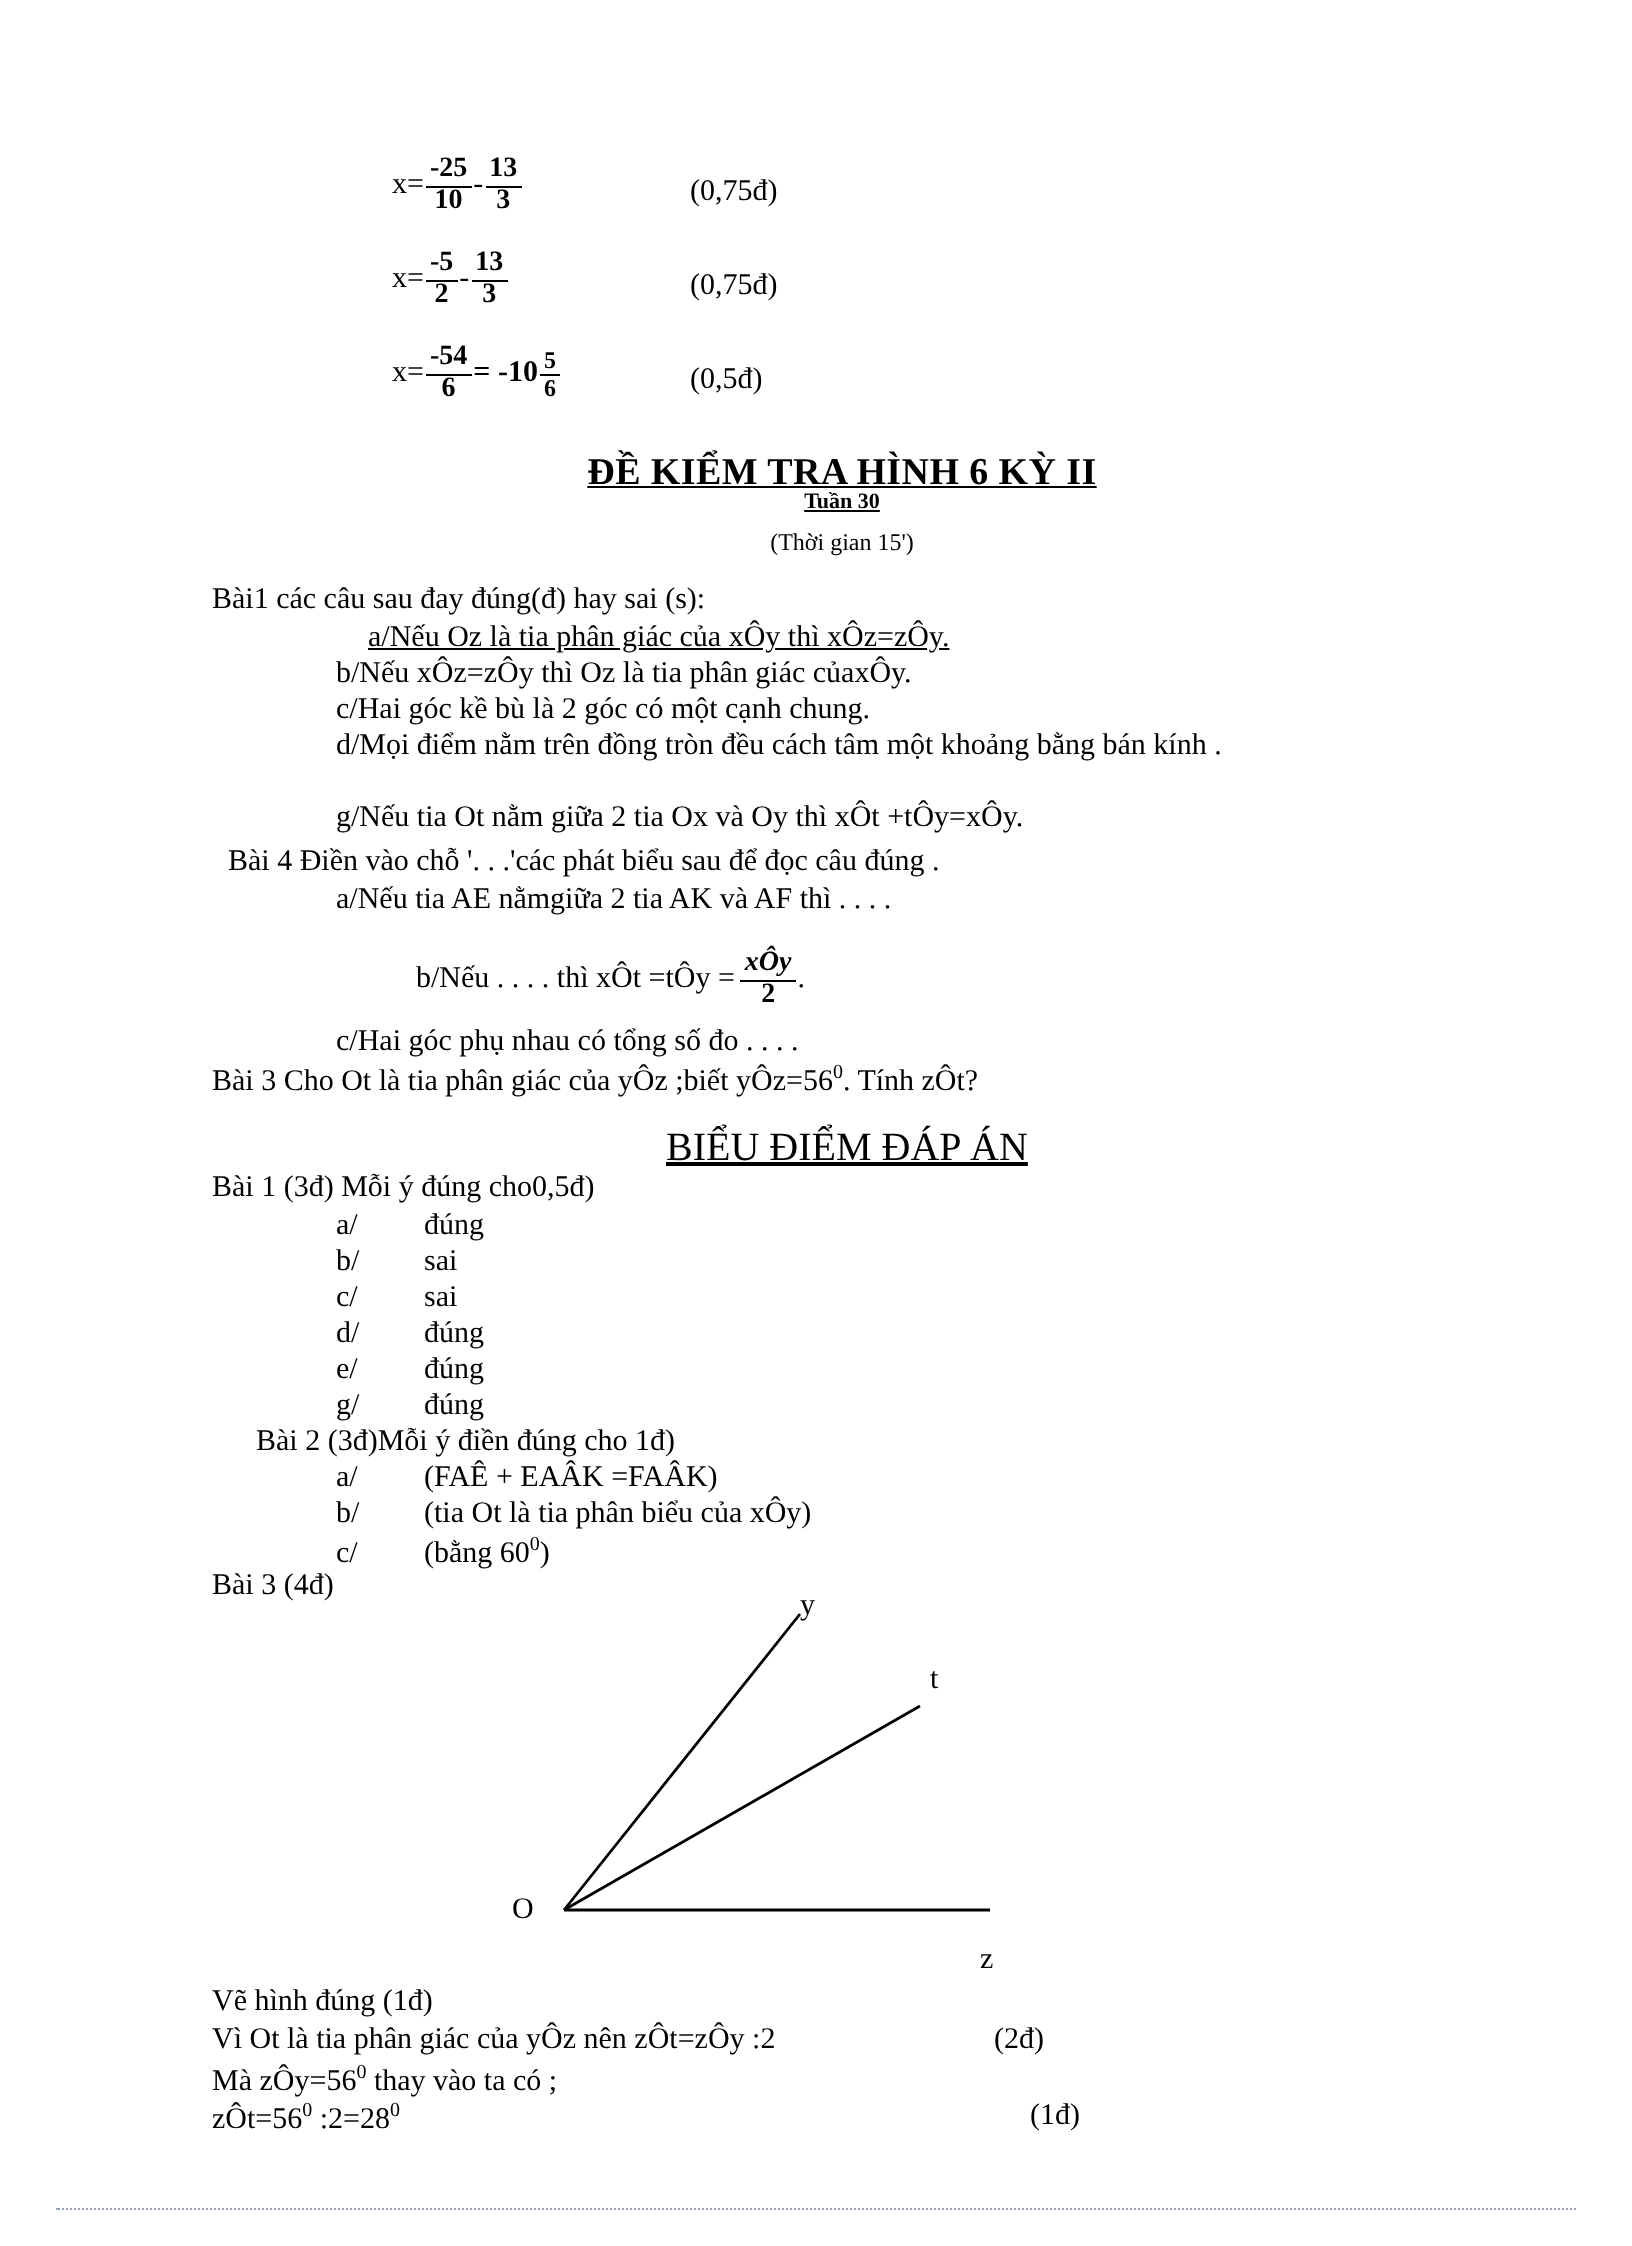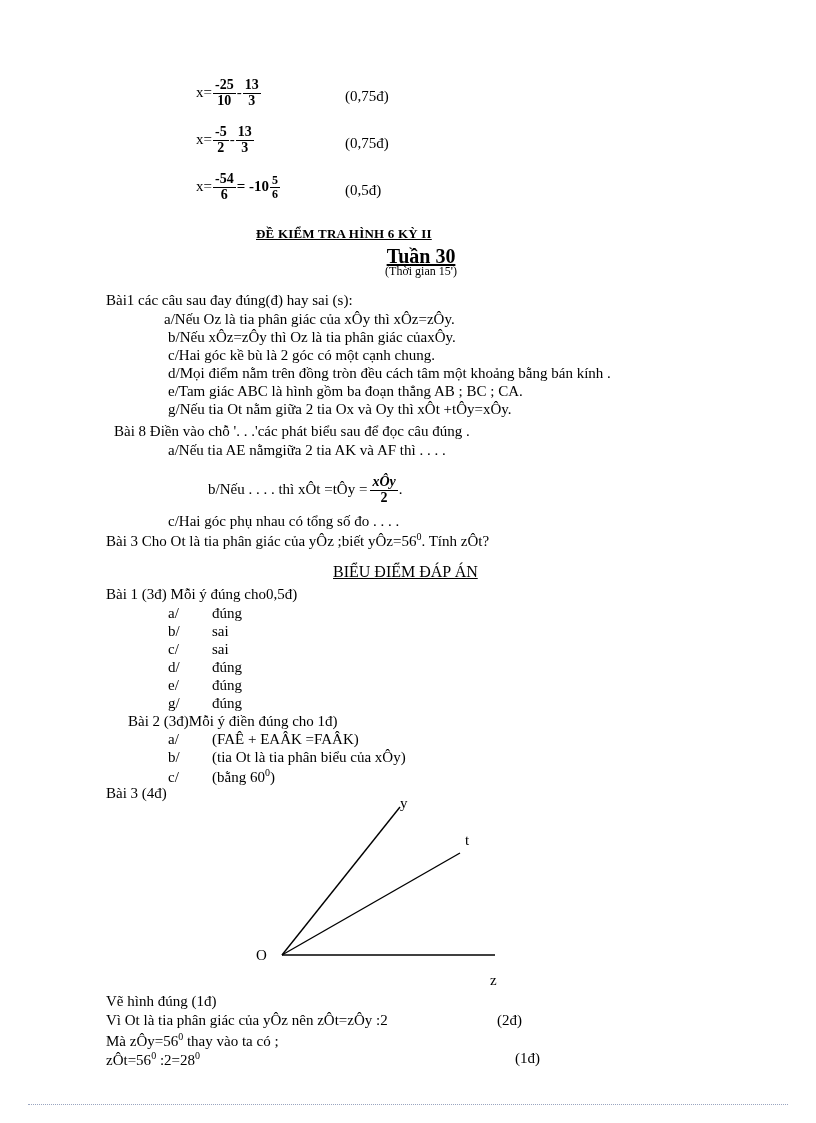--- a/index.html
+++ b/index.html
@@ -49,51 +49,52 @@
     font-size: 15px;
     white-space: nowrap;
   }
   .paren {
     position: absolute;
     font-size: 15px;
   }
 
   .hdr-title {
     position: absolute;
+    text-align: center;
     font-weight: bold;
-    font-size: 13px;
+    font-size: 19px;
     text-decoration: underline;
     letter-spacing: 0.2px;
   }
   .hdr-sub {
     position: absolute;
     text-align: center;
     font-weight: bold;
-    font-size: 20px;
+    font-size: 11px;
     text-decoration: underline;
   }
   .hdr-time {
     position: absolute;
     text-align: center;
     font-size: 12px;
   }
 
   .line {
     position: absolute;
     font-size: 15px;
     white-space: nowrap;
   }
   .sup {
     font-size: 10px;
     vertical-align: super;
   }
 
   .section-title {
     position: absolute;
-    font-size: 16px;
+    font-size: 20px;
     font-weight: normal;
     text-decoration: underline;
     white-space: nowrap;
   }
 
   
   .ans-row {
     position: absolute;
     font-size: 15px;
     white-space: nowrap;
@@ -135,28 +136,27 @@
   <div class="eqline" style="left:196px; top:172px;">
     <span>x=</span><span class="frac"><span class="num">-54</span><span class="den">6</span></span><span style="font-weight:bold;">= -</span><span style="font-weight:bold;">10</span><span class="frac small"><span class="num">5</span><span class="den">6</span></span>
   </div>
   <div class="paren" style="left:345px; top:182px;">(0,5đ)</div>
 
   <div class="hdr-title" style="left:256px; top:226px; width:330px;">ĐỀ KIỂM TRA HÌNH 6 KỲ II</div>
   <div class="hdr-sub" style="left:336px; top:245px; width:170px;">Tuần 30</div>
   <div class="hdr-time" style="left:316px; top:264px; width:210px;">(Thời gian 15')</div>
 
   <div class="line" style="left:106px; top:292px;">Bài1 các câu sau đay đúng(đ) hay sai (s):</div>
-  <div class="line" style="left:164px; top:311px;">a/Nếu Oz là tia phân giác của xÔy thì xÔz=zÔy.</div>
+  <div class="line" style="left:184px; top:311px;text-decoration:underline;">a/Nếu Oz là tia phân giác của xÔy thì xÔz=zÔy.</div>
   <div class="line" style="left:168px; top:329px;">b/Nếu xÔz=zÔy thì Oz là tia phân giác củaxÔy.</div>
   <div class="line" style="left:168px; top:347px;">c/Hai góc kề bù là 2 góc có một cạnh chung.</div>
   <div class="line" style="left:168px; top:365px;">d/Mọi điểm nằm trên đồng   tròn đều cách tâm một khoảng bằng bán kính .</div>
-  <div class="line" style="left:168px; top:383px;">e/Tam giác ABC là hình gồm ba đoạn thẳng AB ; BC ; CA.</div>
   <div class="line" style="left:168px; top:401px;">g/Nếu tia Ot nằm giữa 2 tia Ox và Oy thì xÔt +tÔy=xÔy.</div>
 
-  <div class="line" style="left:114px; top:423px;">Bài 8 Điền vào chỗ '. . .'các phát biểu sau để đọc   câu đúng .</div>
+  <div class="line" style="left:114px; top:423px;">Bài 4 Điền vào chỗ '. . .'các phát biểu sau để đọc   câu đúng .</div>
   <div class="line" style="left:168px; top:442px;">a/Nếu tia AE nằmgiữa 2 tia AK và AF thì . . . .</div>
 
   <div class="line" style="left:168px; top:475px;margin-left:40px;">
     <span>b/Nếu . . . .  thì xÔt =tÔy =</span><span class="frac" style="margin-left:3px;"><span class="num" style="font-style:italic;">xÔy</span><span class="den">2</span></span><span>.</span>
   </div>
 
   <div class="line" style="left:168px; top:513px;">c/Hai góc phụ nhau có tổng số đo  . . . .</div>
 
   <div class="line" style="left:106px; top:531px;">
     <span>Bài 3 Cho Ot là tia  phân giác của yÔz ;biết yÔz=56</span><span class="sup">0</span><span>. Tính zÔt?</span>

